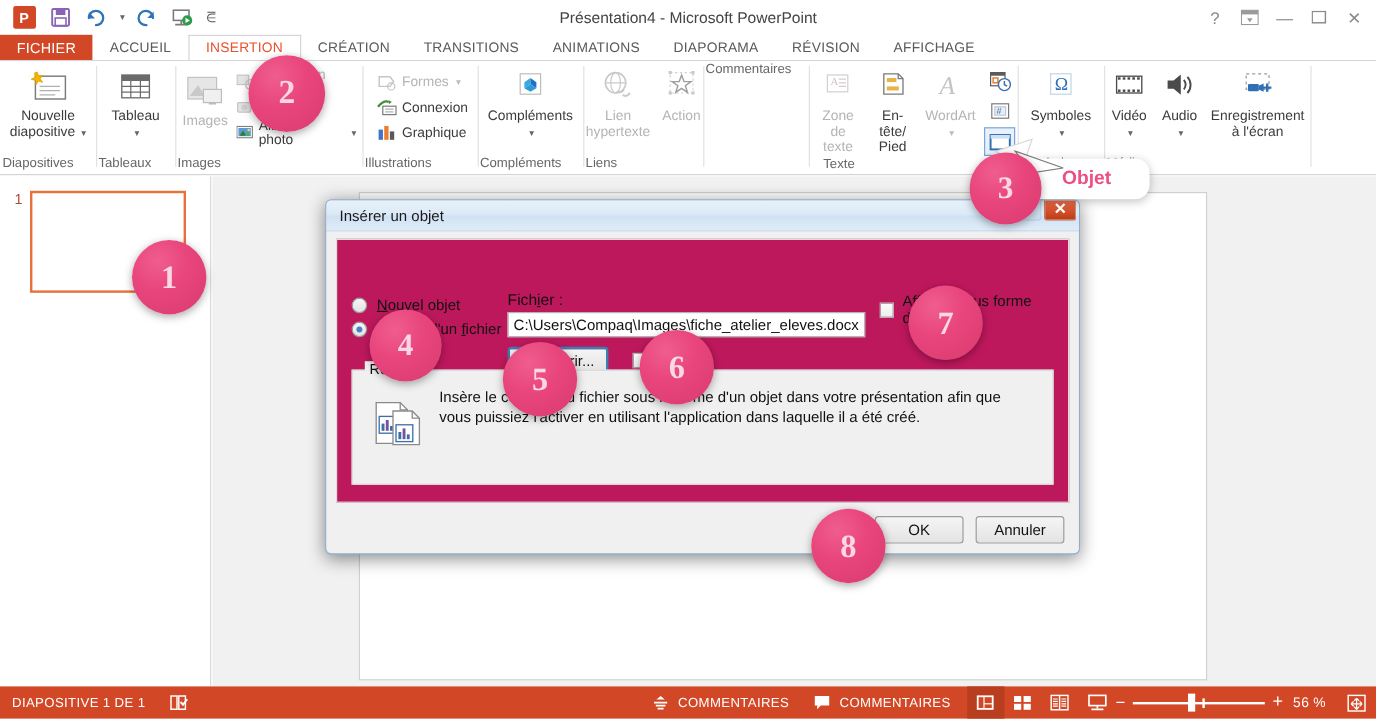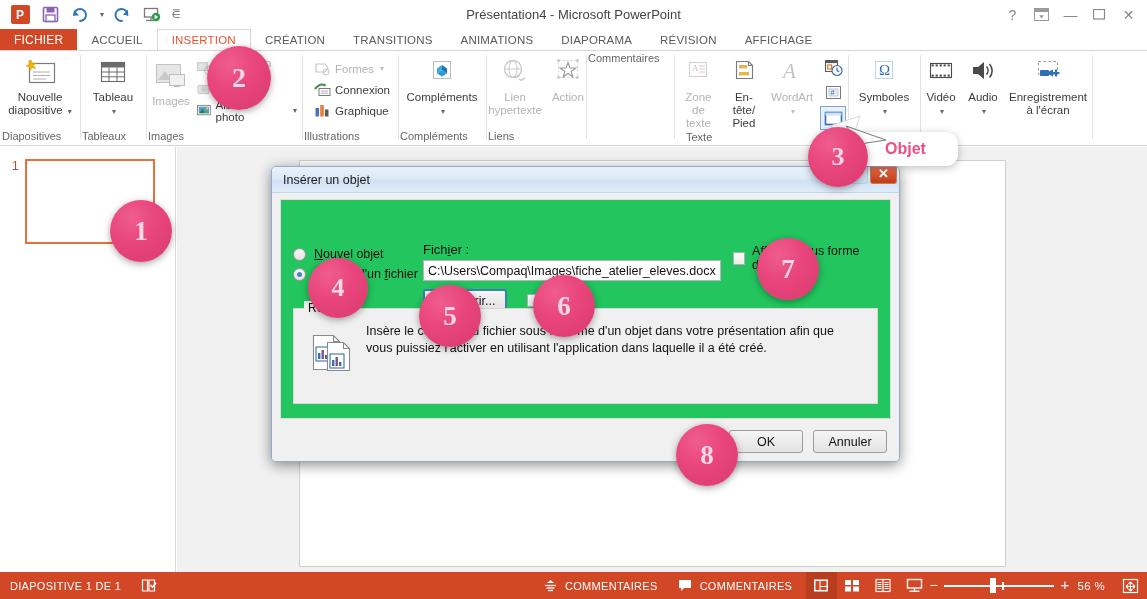--- a/index.html
+++ b/index.html
@@ -161,21 +161,21 @@
   .dlg-close{
     position:absolute; right:2px; top:-4px; width:27px; height:21px;
     border:1px solid #c27b5f; border-top:none; border-radius:0 0 3px 3px;
     background:linear-gradient(to bottom,#f07858,#c03a13);
     display:flex; align-items:center; justify-content:center;
     color:#fff; font-size:13px; font-weight:bold;
   }
   .dlg-body{ position:absolute; left:0; top:26px; right:0; bottom:0; background:#f0f0f0; padding:8px; }
   .dlg-inner{
     position:absolute; left:8px; top:6px; right:8px; bottom:42px;
-    background:#22c55e; border:1px solid #dcdcdc;
+    background:#be185d; border:1px solid #dcdcdc;
   }
 
   .radio{
     display:inline-block; width:13px;height:13px;border-radius:50%;
     border:1px solid #9a9a9a; background:linear-gradient(to bottom,#f6f6f6,#e3e3e3);
     position:relative; vertical-align:middle;
   }
   .radio.on::after{
     content:""; position:absolute; left:3px; top:3px; width:5px;height:5px;
     border-radius:50%; background:#4a81c4;

